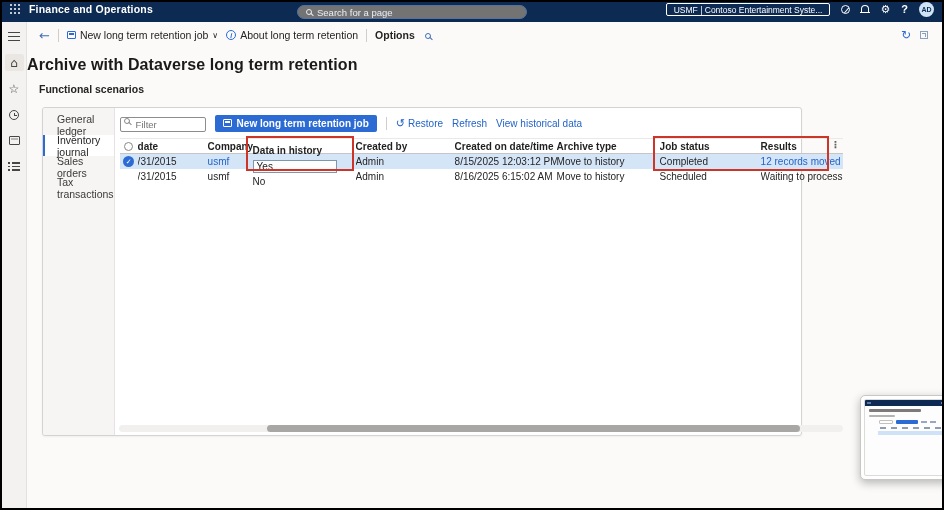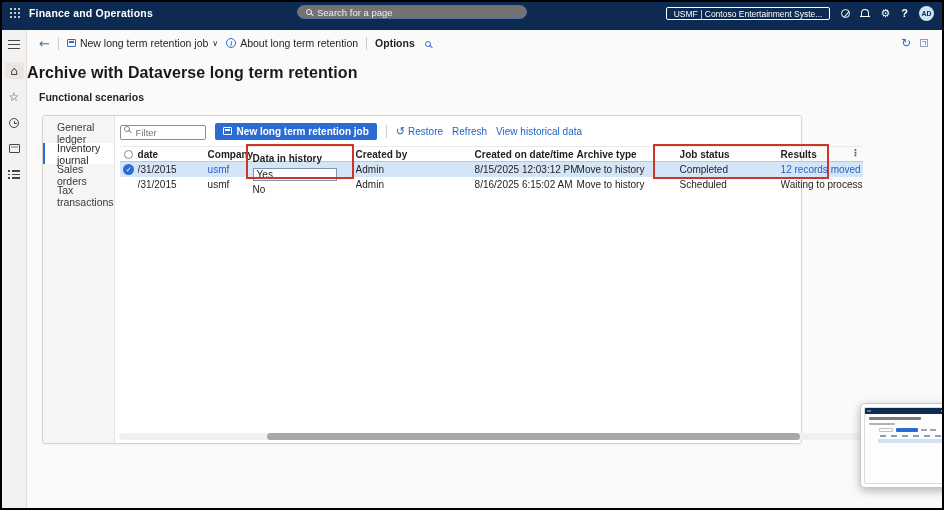--- a/index.html
+++ b/index.html
@@ -1,21 +1,21 @@
 <!DOCTYPE html>
 <html><head>
 <meta charset="utf-8">
 <style>
   * { margin:0; padding:0; box-sizing:border-box; }
   html,body { width:944px; height:510px; overflow:hidden; }
   body { font-family:"Liberation Sans", sans-serif; background:#fff; }
   .frame { position:relative; width:944px; height:510px; border:2px solid #000; background:#fbfaf9; overflow:hidden; }
 
   
-  .topbar { height:28px; background:#0d2b52; display:flex; align-items:center; padding:0 8px 6px 5px; color:#fff; }
+  .topbar { height:20px; background:#0d2b52; display:flex; align-items:center; padding:0 8px 6px 5px; color:#fff; }
   .waffle { display:grid; grid-template-columns:repeat(3,2px); gap:2px; margin:0 9px 0 3px; cursor:pointer; }
   .waffle i { width:2px; height:2px; background:#fff; border-radius:50%; }
   .app-title { font-size:10.5px; font-weight:bold; letter-spacing:.2px; }
   .tb-search { position:absolute; left:295px; top:3px; width:230px; height:14px; background:#737373; border:1px solid #56719c; border-radius:7px; display:flex; align-items:center; padding:0 8px; gap:5px; color:#e9eef6; font-size:9.5px; }
   .tb-right { margin-left:auto; display:flex; align-items:center; gap:11px;justify-content:space-between; }
   .env-box { border:1px solid #fff; border-radius:2px; font-size:8.5px; padding:1px 7px; height:13px; line-height:10px; color:#fff; white-space:nowrap; cursor:pointer; }
   .mag { display:inline-block; width:6px; height:6px; border:1px solid currentColor; border-radius:50%; position:relative; flex:none; }
   .mag::after { content:""; position:absolute; width:4px; height:1px; background:currentColor; transform:rotate(45deg); right:-3px; bottom:-1px; }
   .circ-icon { width:9px; height:9px; border:1px solid #fff; border-radius:50%; position:relative; overflow:hidden; cursor:pointer; }
   .circ-icon::after { content:""; position:absolute; width:1px; height:13px; background:#fff; left:4px; top:-2px; transform:rotate(40deg); }
@@ -84,21 +84,21 @@
   
   .grid { position:relative; margin-top:5px; }
   .grow { display:flex; align-items:center; height:15px; font-size:10px; color:#252423; }
   .grow.head { height:16px; font-weight:bold; color:#1f1f1f; border-bottom:1px solid #c8c6c4; border-top:1px solid #ebe9e7; }
   .grow.sel { background:#d5e5f8; }
   .c-check { width:18px; display:flex; align-items:center; justify-content:center; flex:none; }
   .c-date { width:70px; flex:none; overflow:hidden; white-space:nowrap; }
   .c-comp { width:45px; flex:none; overflow:hidden; white-space:nowrap; }
   .c-dih  { width:103px; flex:none; overflow:hidden; white-space:nowrap;margin-top:9px; }
   .c-cby  { width:99px; flex:none; overflow:hidden; white-space:nowrap; }
-  .c-con  { width:102px; flex:none; overflow:hidden; white-space:nowrap;margin-left:20px; }
+  .c-con  { width:102px; flex:none; overflow:hidden; white-space:nowrap; }
   .c-at   { width:103px; flex:none; overflow:hidden; white-space:nowrap; }
   .c-js   { width:101px; flex:none; overflow:hidden; white-space:nowrap; }
   .c-res  { flex:1; overflow:hidden; white-space:nowrap; }
   .circle-empty { width:9px; height:9px; border:1px solid #8a8886; border-radius:50%; cursor:pointer; }
   .circle-check { width:11px; height:11px; background:#2b6bd3; border-radius:50%; color:#fff; font-size:7px; display:flex; align-items:center; justify-content:center; cursor:pointer; font-family:"DejaVu Sans", sans-serif; }
   .link { color:#2264c8; cursor:pointer; }
   .cell-focus { display:inline-block; border:1px solid #8096ad; background:#fdfdfd; padding:0 3px; margin-right:10px; height:13px; line-height:12px; min-width:84px; }
   .more-glyph { position:absolute; right:2px; top:1px; font-size:10px; color:#605e5c; cursor:pointer; font-family:"DejaVu Sans", sans-serif; }
   .anno { position:absolute; border:2px solid #ce3529; pointer-events:none; }
   .anno1 { left:126px; top:-2px; width:108px; height:35px; }

